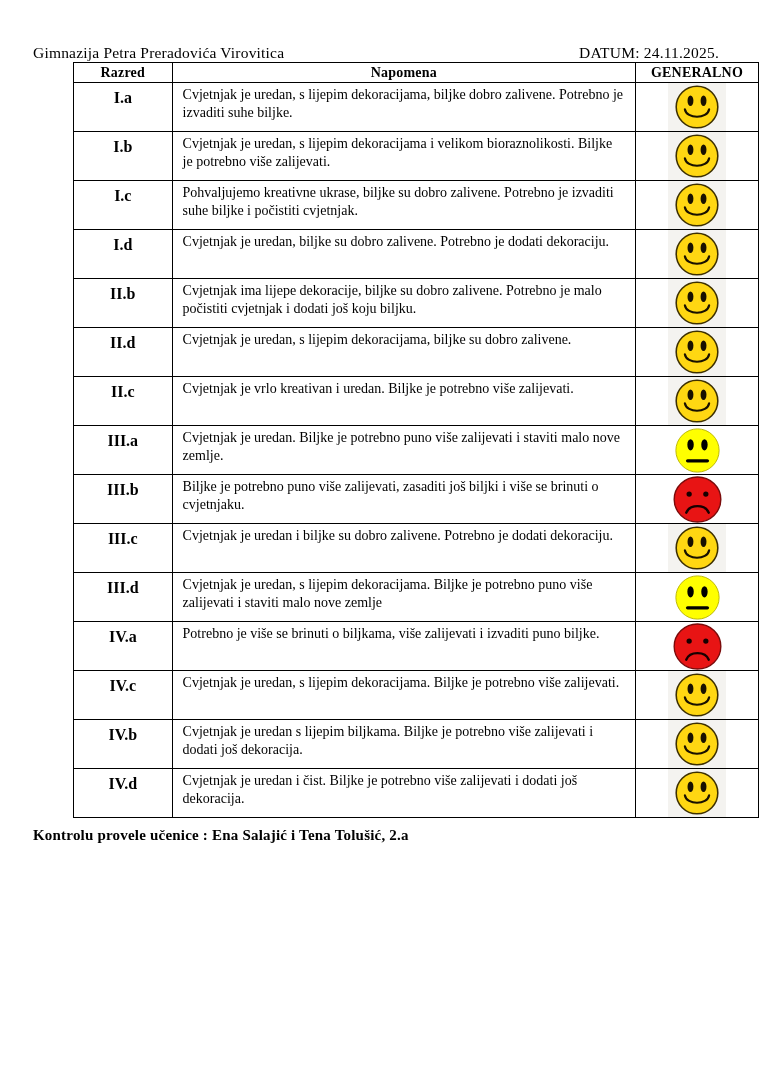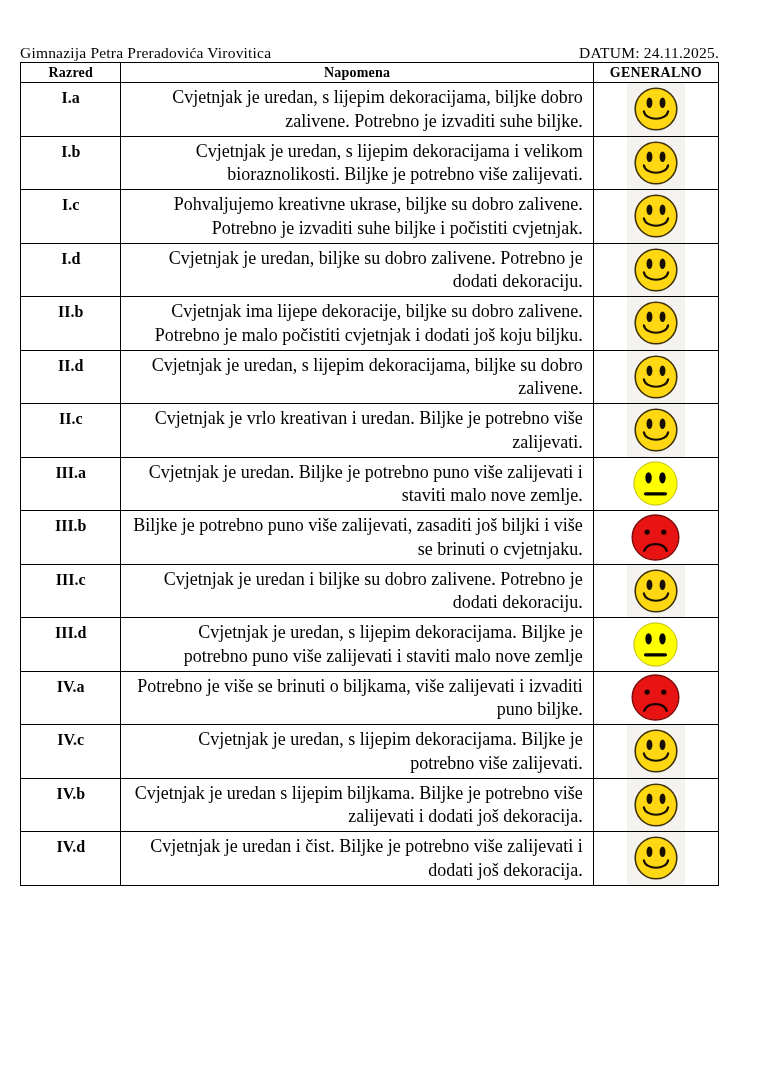--- a/index.html
+++ b/index.html
@@ -3,38 +3,39 @@
 <meta charset="utf-8">
 <style>
   html, body { margin: 0; padding: 0; }
   body {
     width: 764px; height: 1080px;
     background: #ffffff;
     color: #000;
     font-family: "Liberation Serif", serif;
     overflow: hidden;
   }
-  .page { padding: 44px 45px 0 20px; box-sizing: border-box; }
+  .page { padding: 44px 45px 0 33px; box-sizing: border-box; }
 
   .doc-header {
     display: flex; justify-content: space-between; align-items: baseline;
     font-size: 15.5px; letter-spacing: 0.2px;
   }
 
   .doc-title {
     text-align: center;
     font-size: 18px; font-weight: bold;
     margin: 24px 0 7px 0;
     letter-spacing: 0.2px;
   }
 
   table.eval {
     width: 100%;
     border-collapse: collapse;
     table-layout: fixed;
+    margin-left: 40px;
   }
   table.eval col.c-razred { width: 97px; }
   table.eval col.c-napomena { width: 456px; }
   table.eval col.c-generalno { width: 121px; }
 
   table.eval th {
     border: 1px solid #000;
     font-size: 14px; font-weight: bold;
     padding: 1px 2px;
     height: 17px;
@@ -42,22 +43,22 @@
   }
   table.eval td { border: 1px solid #000; }
   table.eval tr.data-row { height: 49px; }
 
   td.razred {
     font-weight: bold; font-size: 16px;
     text-align: center; vertical-align: top;
     padding-top: 6px;
   }
   td.napomena {
-    font-size: 18px; line-height: 1.32;
-    text-align: right; vertical-align: top;
+    font-size: 14px; line-height: 1.32;
+    text-align: left; vertical-align: top;
     padding: 3px 10px 2px 10px;
   }
   td.gen { position: relative; padding: 0; }
   .img-strip {
     position: absolute; top: 0; bottom: 0;
     left: 50%; transform: translateX(-50%);
     width: 58px;
     display: flex; align-items: center; justify-content: center;
   }
   .img-strip.with-bg { background: #f4f3f0; }
@@ -405,14 +406,15 @@
     <ellipse cx="32.1" cy="18.2" rx="3.2" ry="5.8" fill="#181000"></ellipse>
     <path d="M11.8 27.4 C 13.8 38.4, 36.2 38.4, 38.2 27.4" fill="none" stroke="#181000" stroke-width="2.3" stroke-linecap="round"></path>
   </svg>
               </span>
       </div>
     </td>
   </tr>
 </tbody>
   </table>
 
+  <div class="doc-footer">Kontrolu provele učenice : Ena Salajić i Tena Tolušić, 2.a</div>
 
 </div>
 
 </body></html>

